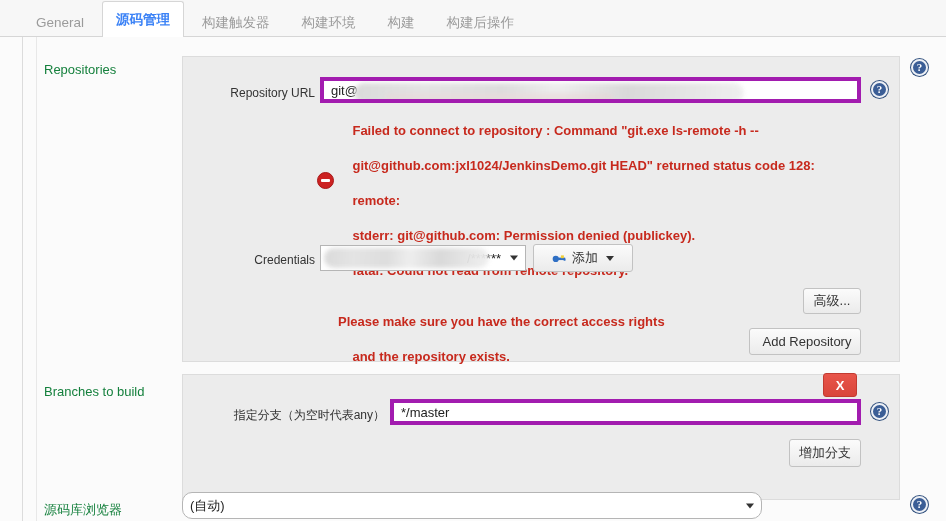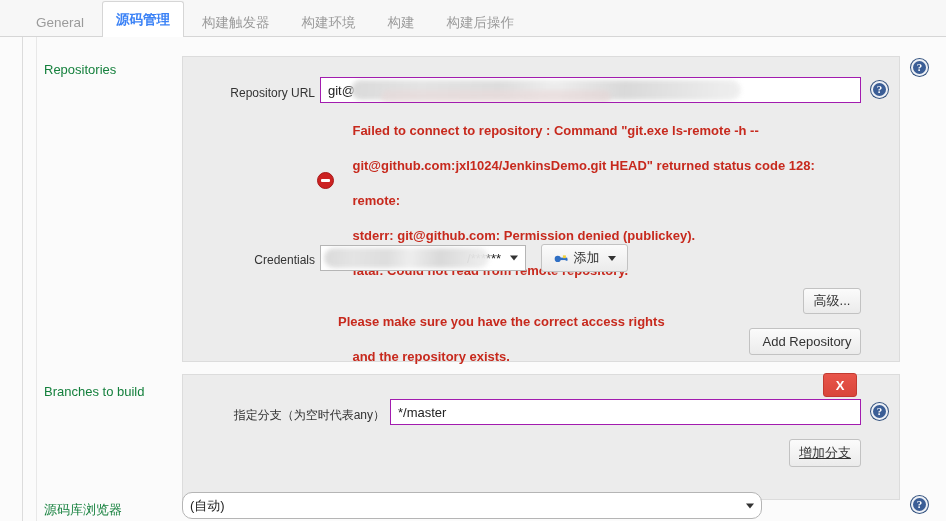--- a/index.html
+++ b/index.html
@@ -79,21 +79,21 @@
     position: absolute;
     font-size: 12px;
     color: #333333;
     white-space: nowrap;
     text-align: right;
   }
 
   .textinput {
     position: absolute;
     background: #ffffff;
-    border: 1px solid #a21caf;
+    border: 4px solid #a21caf;
     font-size: 13px;
     color: #222222;
     padding: 0 7px;
     line-height: 1;
     display: flex;
     align-items: center;
     overflow: hidden;
   }
 
   .selectbox {
@@ -256,21 +256,21 @@
   </div>
 
   <div class="fieldlabel" style="left:180px; top:216px; width:135px;">Credentials</div>
 
   <div class="selectbox" style="left:320px; top:208px; width:206px; height:26px;">
     <span style="position:absolute; right:24px;">/******</span>
     <span class="smudge" style="left:3px; top:2px; width:165px; height:20px;"></span>
     <span class="caret"></span>
   </div>
 
-  <div class="btn btn-add-cred" style="left:533px; top:207px; width:87px; height:28px;margin-left:8px;">
+  <div class="btn btn-add-cred" style="left:533px; top:207px; width:100px; height:28px;">
     <svg class="keyicon" viewBox="0 0 16 12">
       <circle cx="4" cy="7" r="3.3" fill="#2f6fc4"></circle>
       <rect x="6" y="5.6" width="8" height="2.6" fill="#2f6fc4"></rect>
       <rect x="9.5" y="3.2" width="3.2" height="3" fill="#f0cf3a"></rect>
       <rect x="12.4" y="6.5" width="2" height="2.4" fill="#2f6fc4"></rect>
     </svg>
     <span>添加</span>
     <span style="width:0;height:0;border-left:4px solid transparent;border-right:4px solid transparent;border-top:5px solid #333;margin-left:3px;"></span>
   </div>
 
@@ -283,21 +283,21 @@
   <div class="panel" style="left:182px; top:337px; width:718px; height:126px;"></div>
 
   <div class="btn-danger" style="left:823px; top:336px; width:34px; height:24px;">X</div>
 
   <div class="fieldlabel" style="left:180px; top:370px; width:205px;">指定分支（为空时代表any）</div>
 
   <div class="textinput" style="left:390px; top:362px; width:471px; height:26px;">*/master</div>
 
   <div class="helpicon" style="left:871px; top:366px;">?</div>
 
-  <div class="btn" style="left:789px; top:402px; width:72px; height:28px;text-decoration:underline;">增加分支</div>
+  <div class="btn" style="left:789px; top:402px; width:72px; height:28px;">增加分支</div>
 
   <div class="rowlabel" style="left:44px; top:464px;">源码库浏览器</div>
 
   <div class="selectbox" style="left:182px; top:455px; width:580px; height:27px;border-radius:10px;">
     <span>(自动)</span>
     <span class="caret"></span>
   </div>
 
   <div class="helpicon" style="left:911px; top:459px;">?</div>
 

